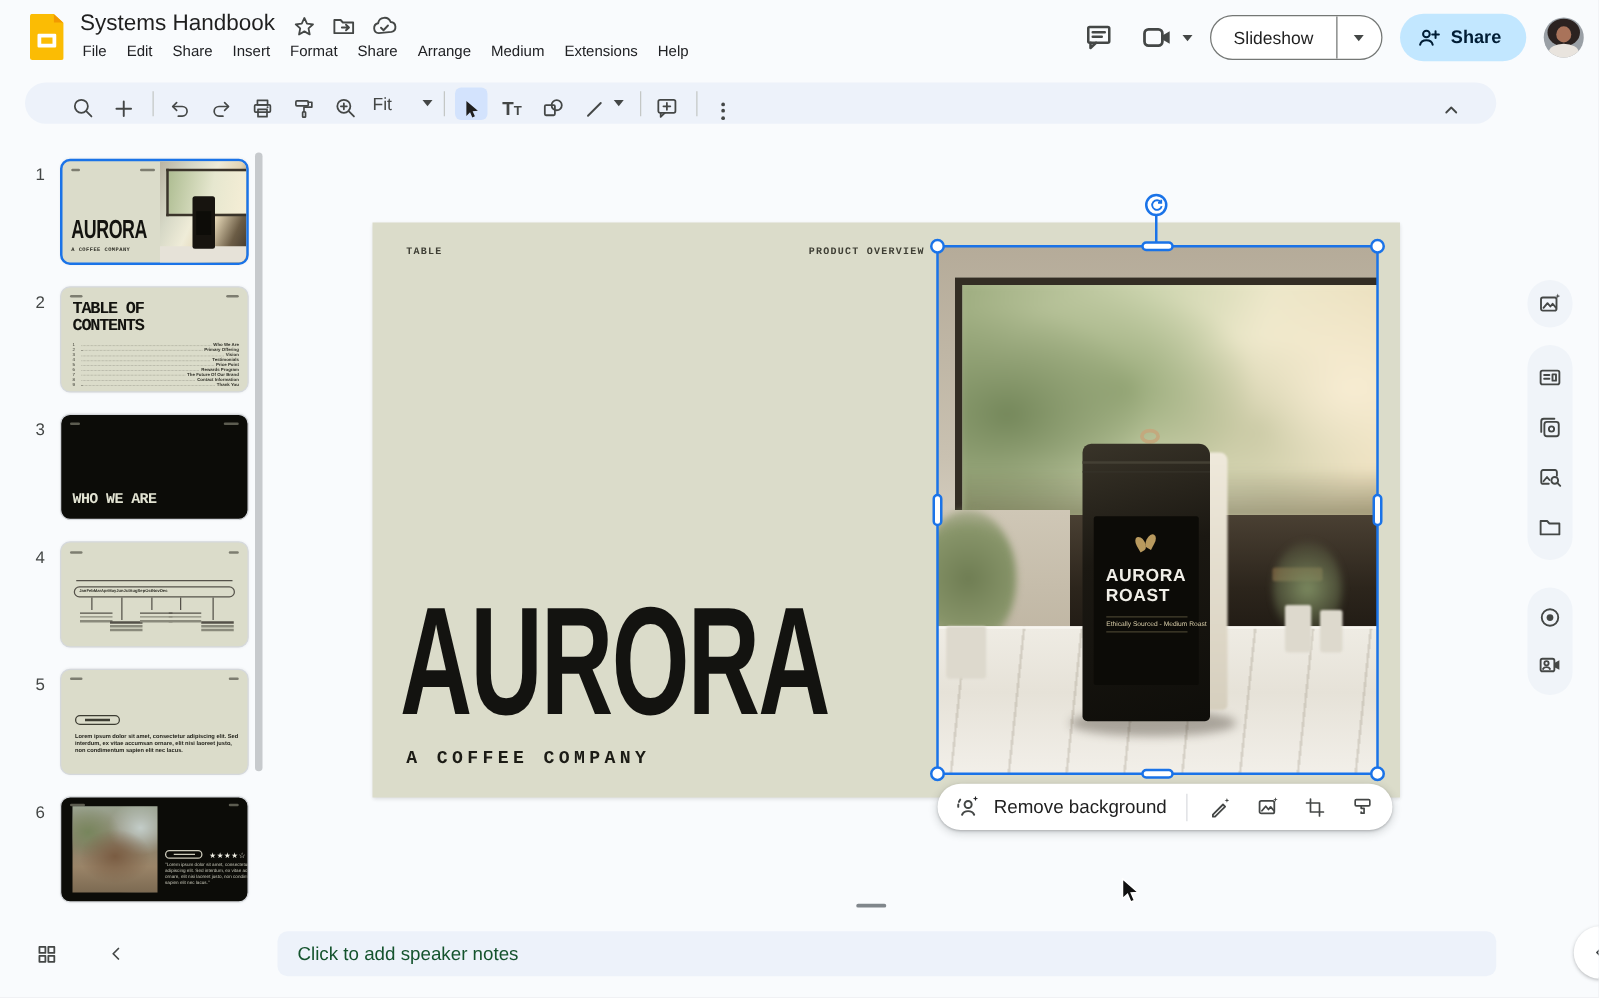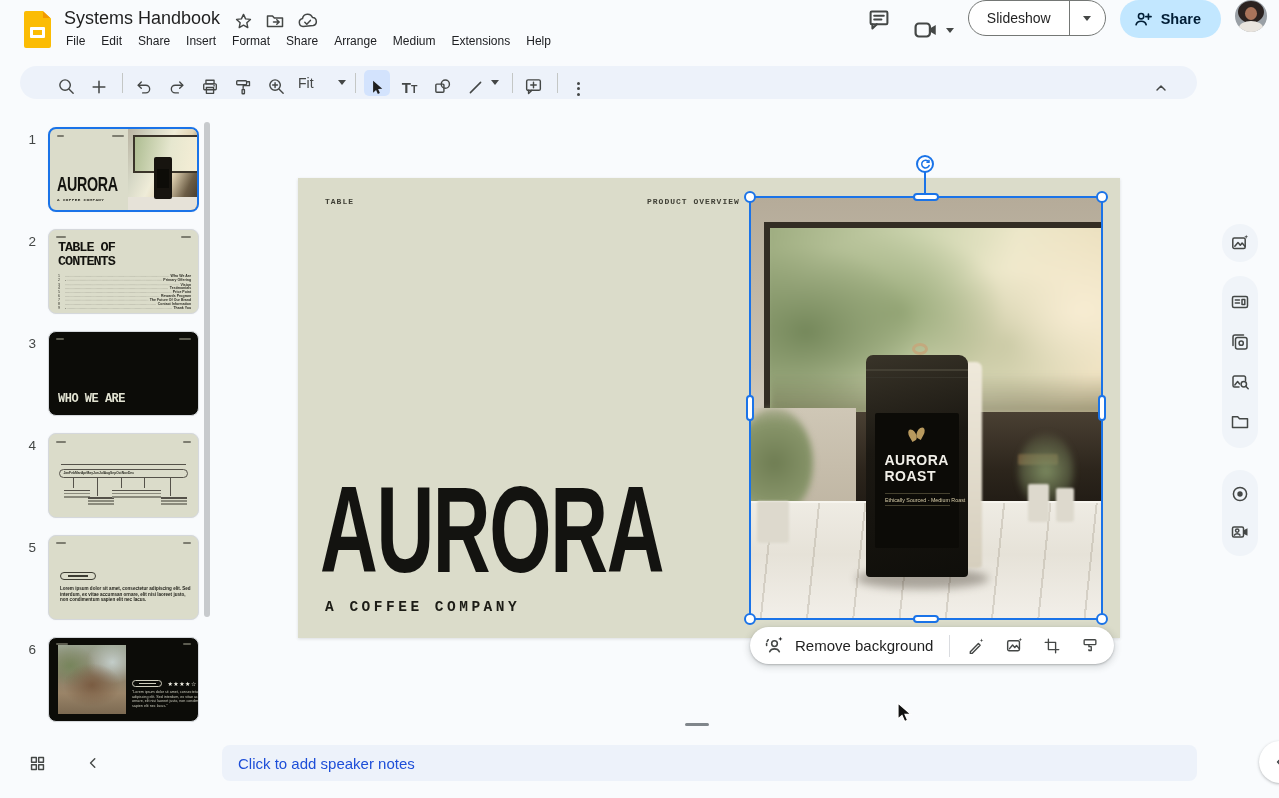--- a/index.html
+++ b/index.html
@@ -17,21 +17,21 @@
     background:#fbbc04; border-radius:2px;
     clip-path:polygon(0 0, 70% 0, 100% 20%, 100% 100%, 0 100%); }
   #slides-logo .fold { position:absolute; right:0; top:0; width:30%; height:20%;
     background:#f29900; clip-path:polygon(0 0, 100% 100%, 0 100%); }
   #slides-logo .page { position:absolute; left:6px; top:16px; width:15px; height:11px;
     border:3px solid #fff; border-radius:1px; }
   #doc-title { position:absolute; left:64px; top:8px; font-size:18px; color:#1f1f1f; }
   .title-ics { position:absolute; top:11px; display:flex; gap:12px; align-items:center; }
   #menubar { position:absolute; left:58px; top:32px; display:flex; }
   #menubar .menu-item { font-size:12px; color:#202124; padding:2px 8px; border-radius:4px; cursor:default; }
-  #hdr-right { position:absolute; right:12px; top:0; height:60px; display:flex; gap:14px; }
+  #hdr-right { position:absolute; right:12px; top:0; height:60px; display:flex; align-items:center; gap:14px; }
   .hbtn { display:flex; align-items:center; justify-content:center; width:40px; height:40px; border-radius:50%; }
   #slideshow-btn { display:flex; height:36px; border:1px solid #747775; border-radius:18px; background:#fff; overflow:hidden; }
   #slideshow-btn .main { padding:0 18px; display:flex; align-items:center; font-size:14px; color:#1f1f1f; }
   #slideshow-btn .caretpart { width:36px; display:flex; align-items:center; justify-content:center; border-left:1px solid #747775; }
   .caret { width:0; height:0; border-left:4.5px solid transparent; border-right:4.5px solid transparent; border-top:5.5px solid #444746; }
   #share-btn { display:flex; align-items:center; gap:8px; height:38px; padding:0 20px 0 14px;
     background:#c2e7ff; border-radius:19px; color:#001d35; font-size:14.5px; font-weight:bold; }
   #avatar { width:32px; height:32px; border-radius:50%; overflow:hidden; position:relative; background:#9aa0a6; }
   #avatar .hair { position:absolute; left:3px; top:1px; width:26px; height:22px; border-radius:50%; background:#2b2220; }
   #avatar .face { position:absolute; left:10px; top:7px; width:12px; height:13px; border-radius:50%; background:#a9735a; }
@@ -200,21 +200,21 @@
   #rail-1 { top:224px; height:38px; justify-content:center; }
   #rail-2 { top:276px; height:172px; justify-content:space-around; padding:6px 0; }
   #rail-3 { top:470px; height:86px; justify-content:space-around; padding:5px 0; }
   .rail-ic { width:28px; height:28px; display:flex; align-items:center; justify-content:center; }
 
   
   #btm-left { position:absolute; left:24px; top:750px; display:flex; align-items:center; gap:30px; }
   .bbtn { width:26px; height:26px; display:flex; align-items:center; justify-content:center; }
   #notes-bar { position:absolute; left:222px; top:745px; width:975px; height:36px; background:#edf2fa;
     border-radius:8px; display:flex; align-items:center; padding-left:16px; }
-  #notes-bar span { font-size:15px; color:#1d4ed8; }
+  #notes-bar span { font-size:15px; color:#14532d; }
   #fab-right { position:absolute; left:1259px; top:741px; width:42px; height:42px; border-radius:50%;
     background:#fff; box-shadow:0 1px 3px rgba(60,64,67,.35); display:flex; align-items:center; justify-content:center; }
 </style>
 </head>
 <body>
 
 <div id="stage">
 
   <div id="header">
     <div id="slides-logo">

